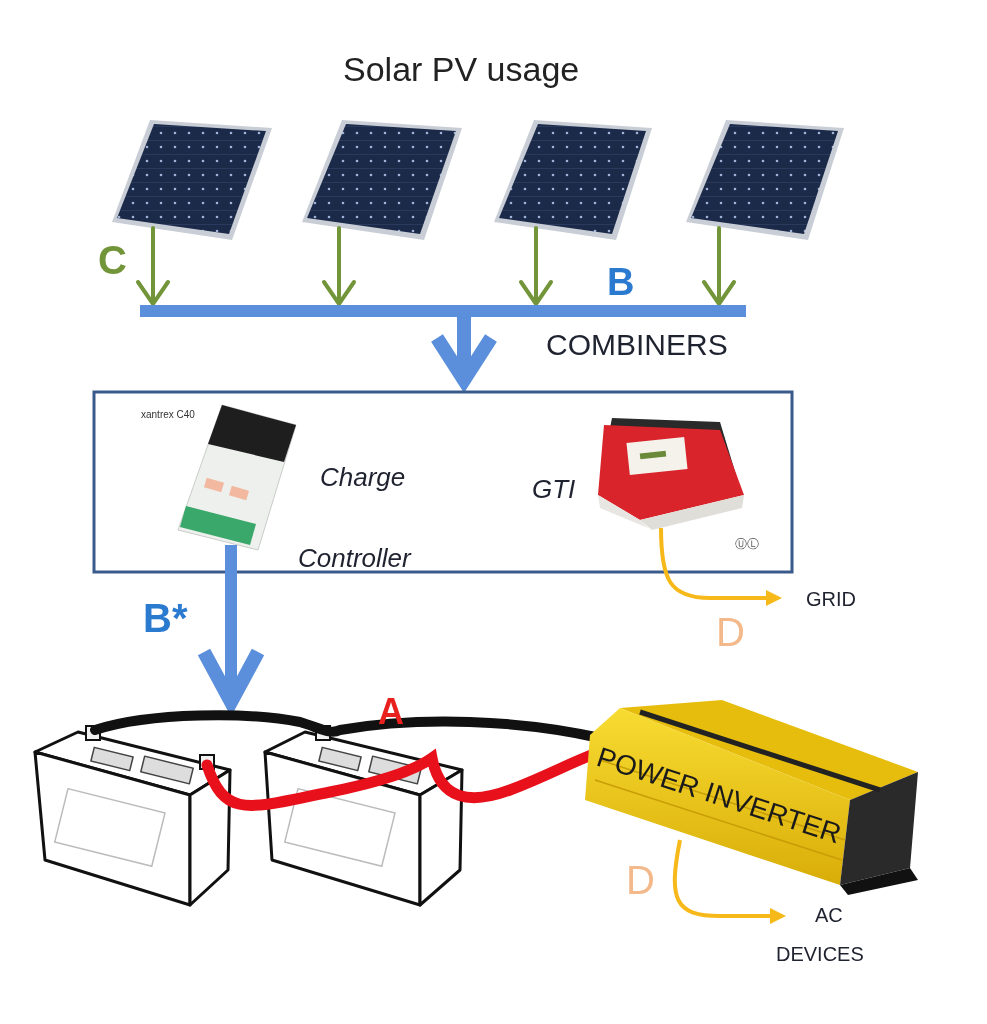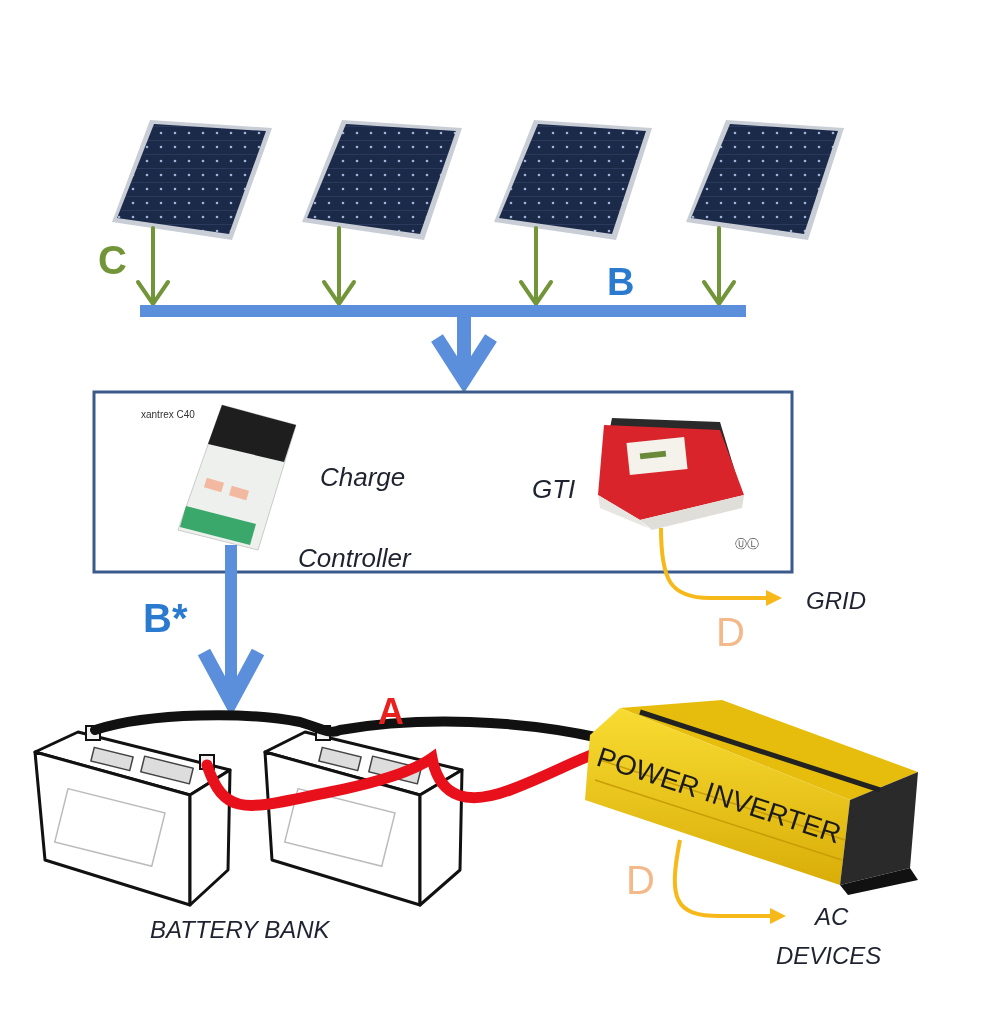--- a/index.html
+++ b/index.html
@@ -4,21 +4,21 @@
 <style>
   html, body { margin: 0; padding: 0; background: #ffffff; }
   body { width: 987px; height: 1024px; position: relative; overflow: hidden;
          font-family: "Liberation Sans", "DejaVu Sans", sans-serif; }
   #stage { position: absolute; left: 0; top: 0; width: 987px; height: 1024px; }
   .lbl { position: absolute; white-space: nowrap; line-height: 1; }
   .title { font-size: 34px; color: #222; }
   .black { color: #1f2330; }
   .big { font-size: 30px; }
   .mid { font-size: 26px; font-style: italic; }
-  .sm  { font-size: 24px; font-style: italic; }
+  .sm  { font-size: 20px; }
   .letter { font-weight: bold; font-size: 40px; }
   .green { color: #73953a; }
   .blue  { color: #2a7ad0; }
   .red   { color: #e8201e; }
   .peach { color: #f3b98a; font-weight: normal; }
 </style>
 </head>
 <body>
 
 <div id="stage">
@@ -139,32 +139,33 @@
       <line x1="600" y1="760" x2="845" y2="840" stroke="#c99d06" stroke-width="1.5"></line>
       <line x1="595" y1="780" x2="842" y2="860" stroke="#c99d06" stroke-width="1.5"></line>
     </g>
     <text x="595" y="765" font-size="28" fill="#1a1a1a" transform="rotate(18 595 765)" font-family="Liberation Sans, sans-serif">POWER INVERTER</text>
 
     <path d="M680,840 C668,900 675,916 720,916 L772,916" fill="none" stroke="#f7b81a" stroke-width="4"></path>
     <polygon points="770,908 786,916 770,924" fill="#f7b81a"></polygon>
   </svg>
 
   
+  <div class="lbl title" style="left:343px; top:52px;">Solar PV usage</div>
 
   <div class="lbl letter green" style="left:98px; top:240px;">C</div>
   <div class="lbl letter blue" style="left:607px; top:263px; font-size:38px;">B</div>
+  <div class="lbl big black" style="left:546px; top:330px;">COMBINERS</div>
 
   <div class="lbl" style="left:141px; top:410px; font-size:10px; color:#333;">xantrex C40</div>
   <div class="lbl mid black" style="left:320px; top:464px;">Charge</div>
   <div class="lbl mid black" style="left:298px; top:503px;margin-top:42px;">Controller</div>
   <div class="lbl mid black" style="left:532px; top:476px;">GTI</div>
 
   <div class="lbl letter blue" style="left:143px; top:598px;">B*</div>
   <div class="lbl sm black" style="left:806px; top:589px;">GRID</div>
   <div class="lbl letter peach" style="left:716px; top:612px;">D</div>
 
   <div class="lbl letter red" style="left:378px; top:694px; font-size:36px;">A</div>
 
-  <div class="lbl sm black" style="left:150px; top:918px;">BATTERY BANK</div>
   <div class="lbl letter peach" style="left:626px; top:860px;">D</div>
   <div class="lbl sm black" style="left:815px; top:905px;">AC</div>
   <div class="lbl sm black" style="left:776px; top:944px;">DEVICES</div>
 </div>
 
 </body></html>

